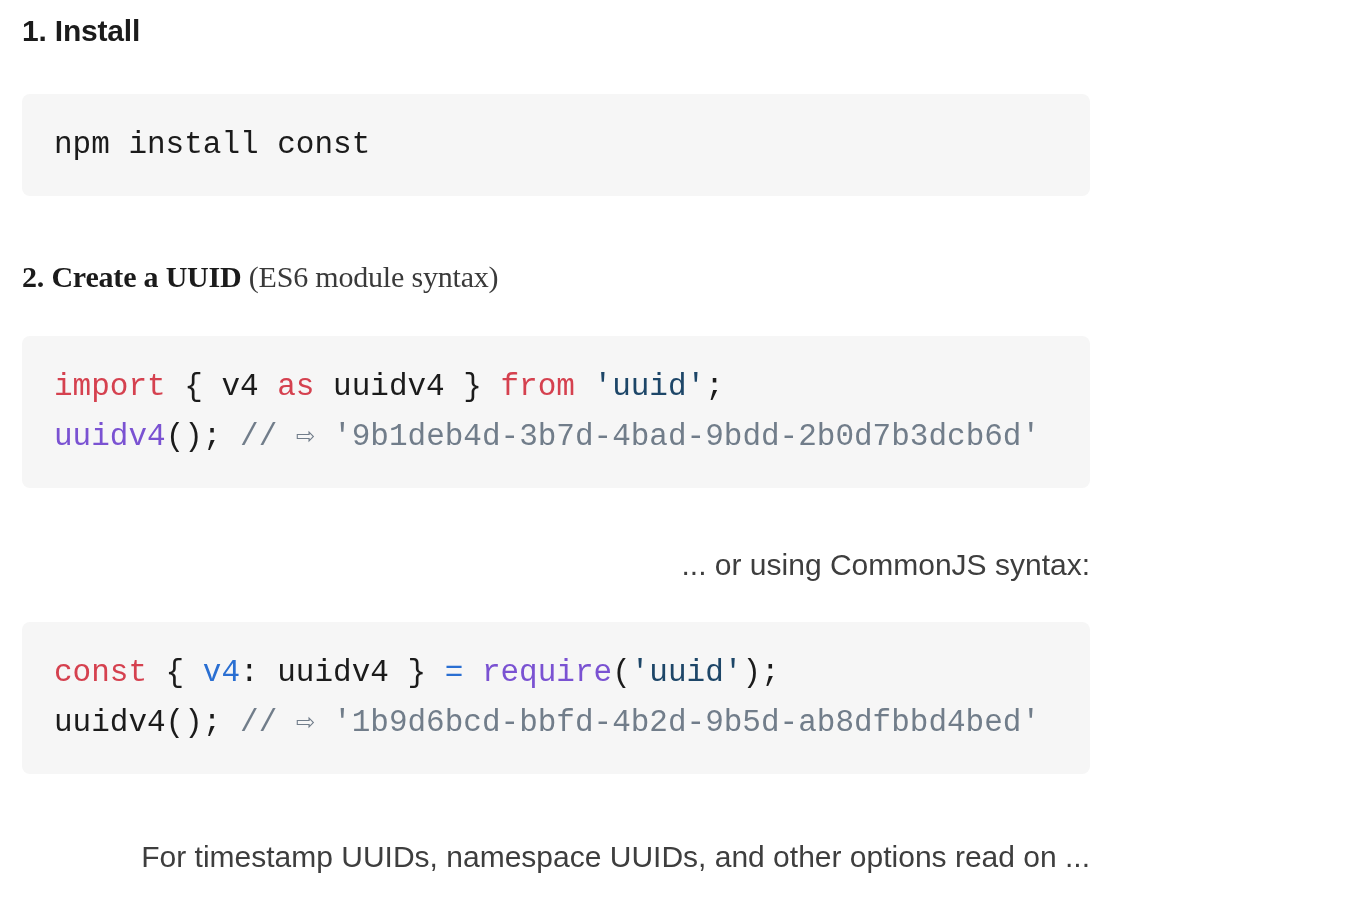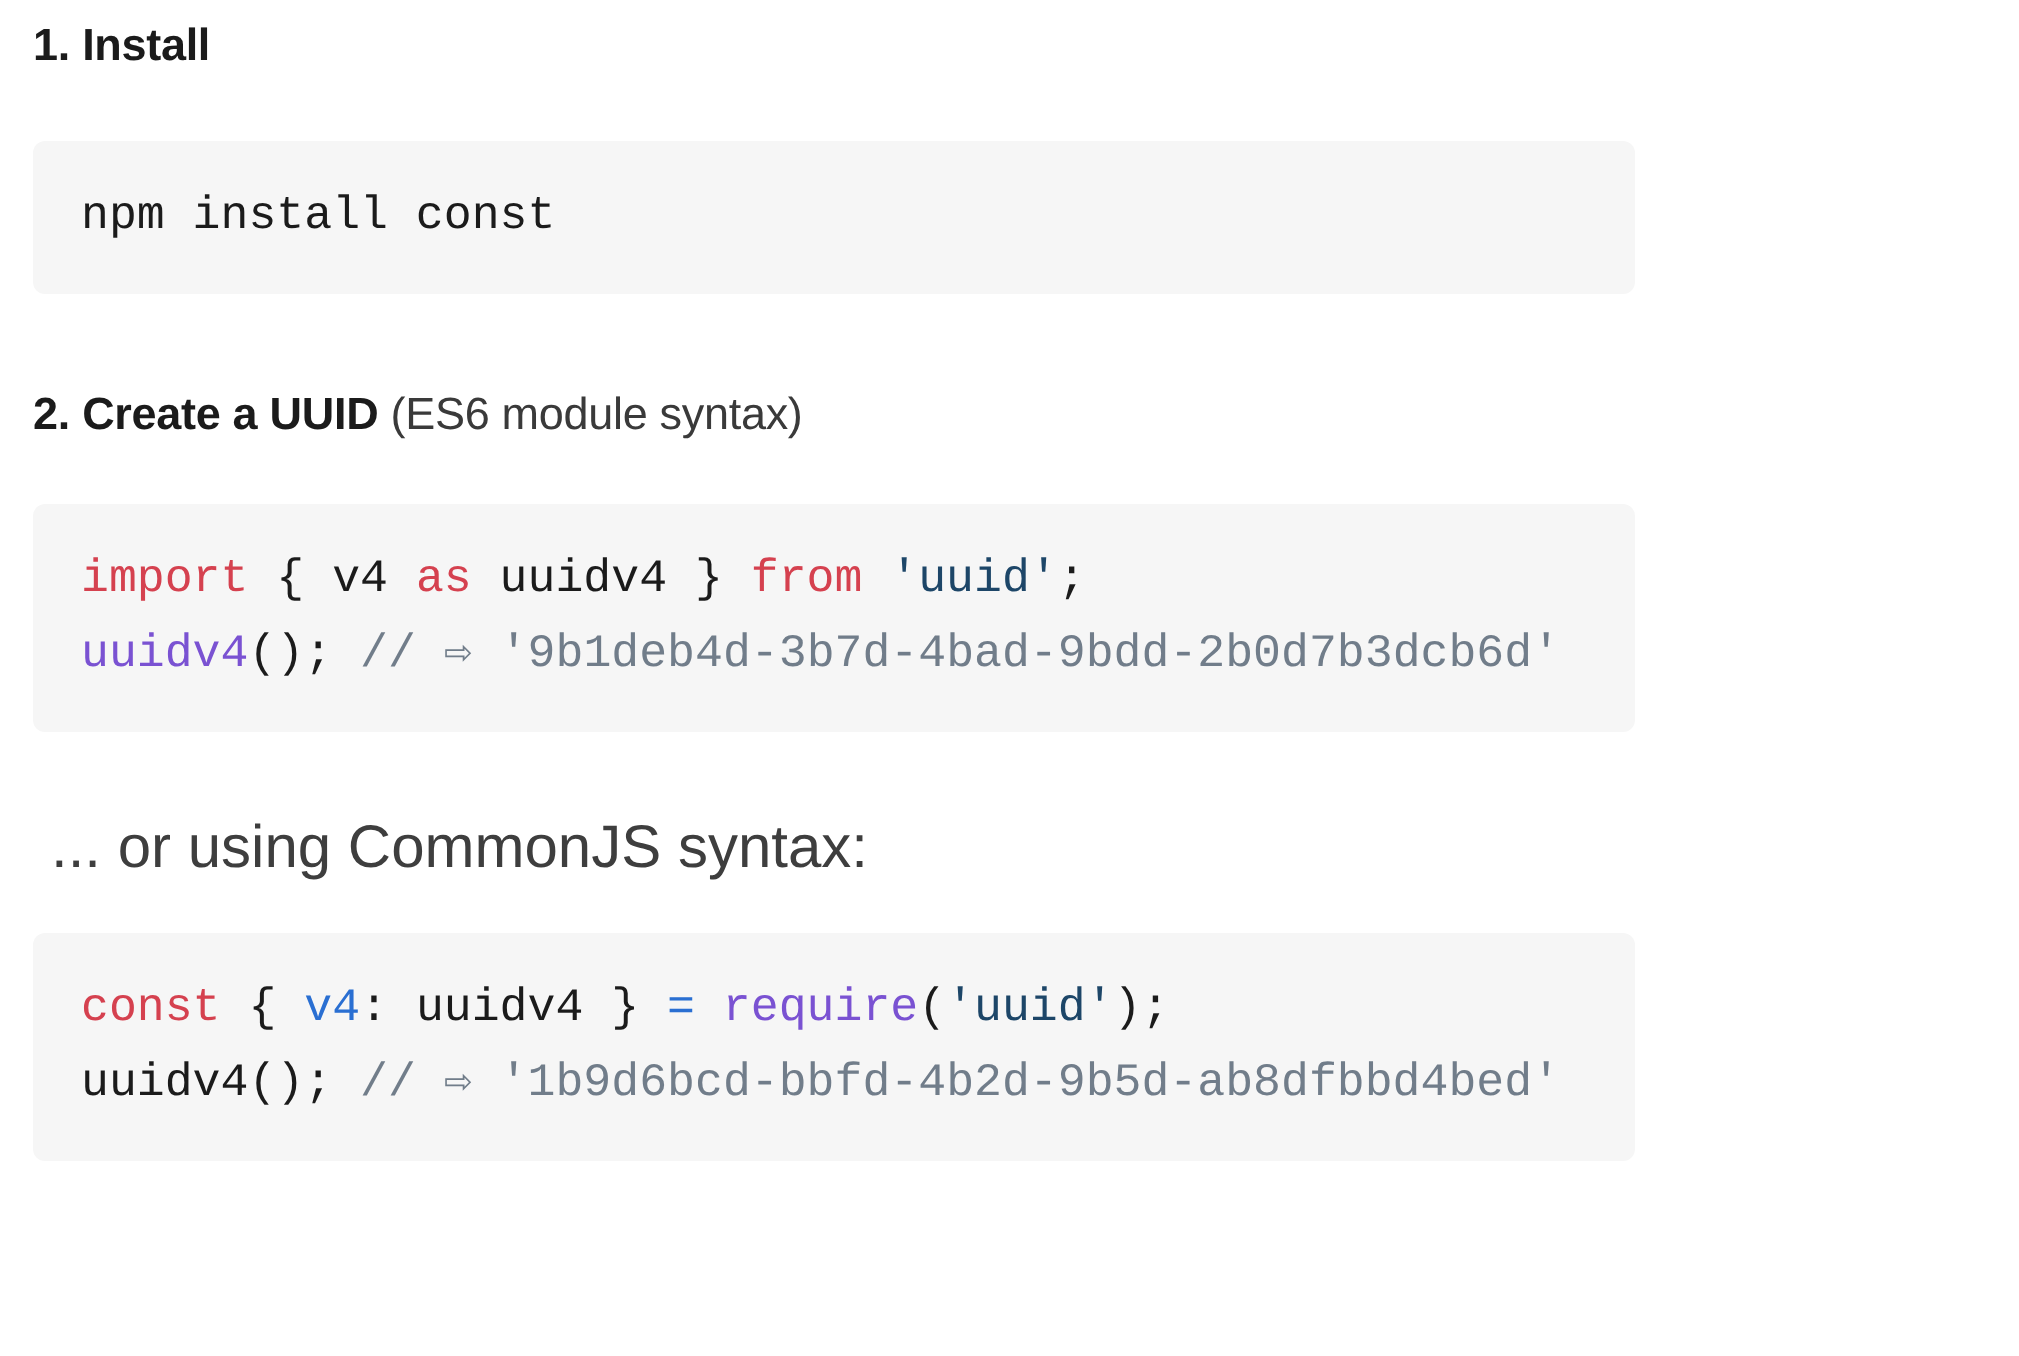--- a/index.html
+++ b/index.html
@@ -33,26 +33,27 @@
     line-height: 38px;
     font-weight: 700;
     color: var(--heading-text);
     letter-spacing: -0.2px;
   }
   h3.section-heading .heading-light {
     font-weight: 400;
     color: var(--heading-light);
   }
   #heading-install { margin-top: 4px; }
-  #heading-create  { margin-top: 62px; }
+  #heading-create  { margin-top: 62px; font-family: Liberation Serif, serif; }
   p.body-para {
-    margin: 12px;
-    font-size: 40px;
+    margin: 0;
+    font-size: 30px;
     line-height: 38px;
     color: var(--body-text);
+    text-align: right;
   }
   #para-commonjs { margin-top: 58px; }
   #para-footer   { margin-top: 64px; }
   .code-block {
     background: var(--code-bg);
     border-radius: 8px;
     margin-top: 44px;
     padding: 26px 32px;
     font-family: "Liberation Mono", "DejaVu Sans Mono", monospace;
     font-size: 31px;
@@ -84,14 +85,15 @@
   <h3 class="section-heading" id="heading-create">
     <span>2. Create a UUID</span><span class="heading-light"> (ES6 module syntax)</span>
   </h3>
 
   <div class="code-block" id="code-es6"><div class="code-line"><span class="tok-keyword">import</span><span class="tok-plain"> { v4 </span><span class="tok-keyword">as</span><span class="tok-plain"> uuidv4 } </span><span class="tok-keyword">from</span><span class="tok-plain"> </span><span class="tok-string">'uuid'</span><span class="tok-plain">;</span></div><div class="code-line"><span class="tok-function">uuidv4</span><span class="tok-plain">(); </span><span class="tok-comment">// ⇨ '9b1deb4d-3b7d-4bad-9bdd-2b0d7b3dcb6d'</span></div></div>
 
   <p class="body-para" id="para-commonjs">... or using CommonJS syntax:</p>
 
   <div class="code-block" id="code-cjs"><div class="code-line"><span class="tok-keyword">const</span><span class="tok-plain"> { </span><span class="tok-blue">v4</span><span class="tok-plain">: uuidv4 } </span><span class="tok-blue">=</span><span class="tok-plain"> </span><span class="tok-function">require</span><span class="tok-plain">(</span><span class="tok-string">'uuid'</span><span class="tok-plain">);</span></div><div class="code-line"><span class="tok-plain">uuidv4(); </span><span class="tok-comment">// ⇨ '1b9d6bcd-bbfd-4b2d-9b5d-ab8dfbbd4bed'</span></div></div>
 
+  <p class="body-para" id="para-footer">For timestamp UUIDs, namespace UUIDs, and other options read on ...</p>
 
 </div>
 
 </body></html>

